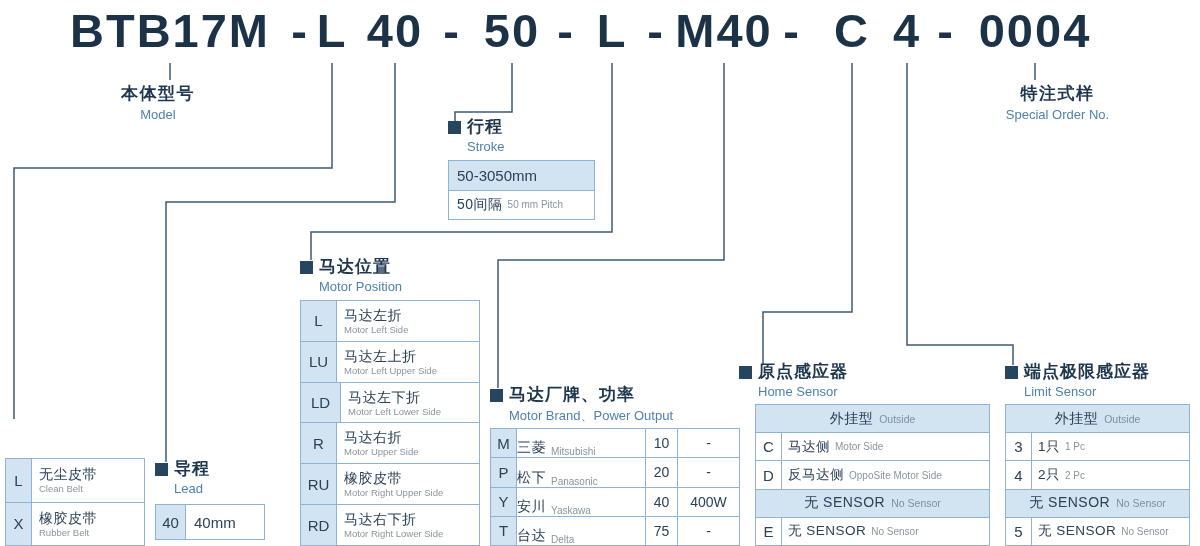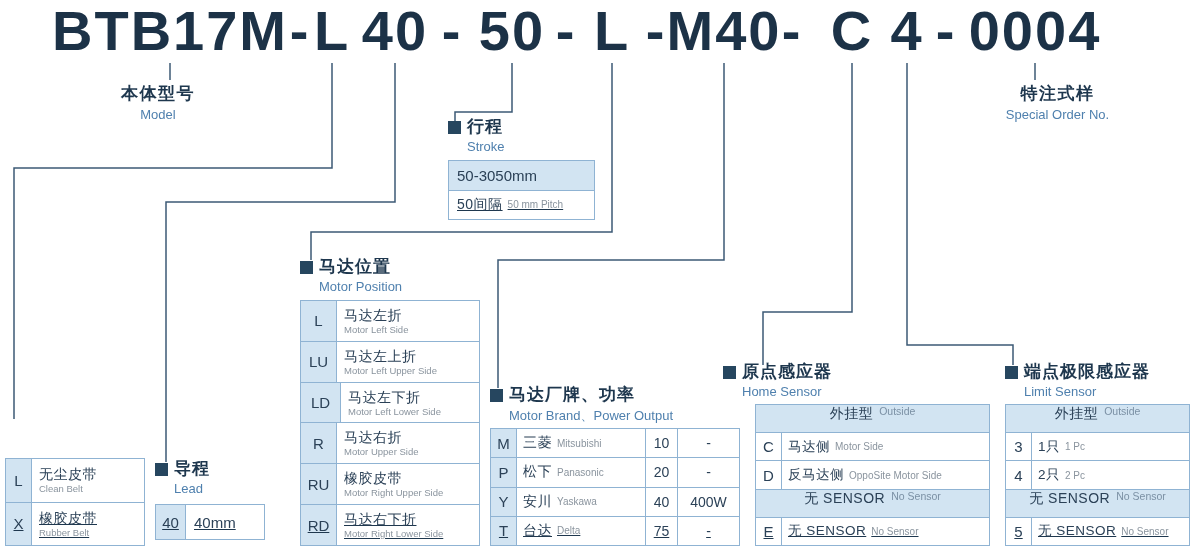--- a/index.html
+++ b/index.html
@@ -8,59 +8,59 @@
     font-family:"Liberation Sans","DejaVu Sans",sans-serif;
     background:#ffffff; position:relative; overflow:hidden;
     color:#1e374e;
   }
   .canvas { position:absolute; left:0; top:0; width:1200px; height:546px; }
   svg.lines { position:absolute; left:0; top:0; z-index:1; }
 
   
   .seg {
     position:absolute; top:0; transform:translateX(-50%);
-    font-size:56px; font-weight:bold; color:#1c3247;
+    font-size:47px; font-weight:bold; color:#1c3247;
     letter-spacing:2px; line-height:62px; white-space:nowrap; z-index:2;
   }
 
   
   .callout { position:absolute; text-align:center; z-index:2; }
   .callout-zh { font-size:17px; font-weight:bold; color:#1e374e; letter-spacing:1.5px; }
   .callout-en { font-size:13px; color:#4f80ae; margin-top:2px; }
 
   
   .sec { position:absolute; z-index:2; }
   .sec-zh { font-size:17px; font-weight:bold; color:#1e374e; letter-spacing:1px; display:flex; align-items:center; line-height:22px; white-space:nowrap; }
   .sq { display:inline-block; width:13px; height:13px; background:#26465f; margin-right:6px; flex:0 0 auto; }
   .sec-en { font-size:13px; color:#4f80ae; margin-left:19px; margin-top:1px; white-space:nowrap; }
 
   
   .tbl { position:absolute; border:1px solid #8fb3d3; background:#fff; z-index:2; display:flex; flex-direction:column; }
   .trow { display:flex; border-bottom:1px solid #8fb3d3; flex:1; min-height:0; }
-  .trow:last-child { border-bottom:none;text-decoration:underline; }
+  .trow:last-child { border-bottom:none; }
   .code {
     background:#d2e4f2; border-right:1px solid #8fb3d3;
     display:flex; align-items:center; justify-content:center;
     font-size:15px; color:#2b4157; flex:0 0 auto;
   }
   .codew { background:#ffffff; }
   .desc { flex:1; display:flex; flex-direction:column; justify-content:center; padding-left:7px; overflow:hidden; }
   .zh { font-size:14px; color:#2b4157; line-height:16px; letter-spacing:0.5px; white-space:nowrap; }
   .en { font-size:9.5px; color:#8a949e; line-height:11px; margin-top:1px; white-space:nowrap; }
   .desc-inl { flex:1; display:flex; align-items:center; gap:5px; padding-left:6px; overflow:hidden; }
   .zh-inl { font-size:13.5px; color:#2b4157; letter-spacing:0.5px; white-space:nowrap; }
   .en-inl { font-size:10px; color:#8a949e; white-space:nowrap; }
-  .hdr { flex:1; background:#d2e4f2; display:flex; align-items:flex-start; justify-content:center; gap:6px; }
+  .hdr { flex:1; background:#d2e4f2; display:flex; align-items:center; justify-content:center; gap:6px; }
   .hdr .en-inl { color:#7b90a4; font-size:10.5px; }
 
   .lead-val { flex:1; display:flex; align-items:center; padding-left:8px; font-size:15px; color:#2b4157; }
   .s-range { flex:1; background:#d2e4f2; display:flex; align-items:center; padding-left:8px; font-size:15px; color:#2b4157; }
   .s-pitch { flex:1; display:flex; align-items:center; gap:5px; padding-left:8px; background:#fff; }
 
-  .mb-brand { flex:1; display:flex; align-items:center; gap:5px; padding-left:6px; overflow:hidden; }
+  .mb-brand { flex:1; display:flex; align-items:flex-end; gap:5px; overflow:hidden; }
   .mb-power { flex:0 0 32px; border-left:1px solid #8fb3d3; display:flex; align-items:center; justify-content:center; font-size:14px; color:#2b4157; }
   .mb-watt  { flex:0 0 62px; border-left:1px solid #8fb3d3; display:flex; align-items:center; justify-content:center; font-size:14px; color:#2b4157; }
 </style>
 </head>
 <body>
 
 <div class="canvas">
 
   <svg class="lines" width="1200" height="546" viewBox="0 0 1200 546">
     <g stroke="#3c5a75" stroke-width="1.5" fill="none">
@@ -243,21 +243,21 @@
       <div class="code" style="width:26px">T</div>
       <div class="mb-brand">
         <span class="zh-inl" style="font-size:14px">台达</span>
         <span class="en-inl">Delta</span>
       </div>
       <div class="mb-power">75</div>
       <div class="mb-watt">-</div>
     </div>
   </div>
 
-  <div class="sec" style="left:723px; top:361px">
+  <div class="sec" style="left:739px; top:361px">
     <div class="sec-zh">
         <span class="sq"></span>
         <span>原点感应器</span>
       </div>
     <div class="sec-en">Home Sensor</div>
   </div>
   <div class="tbl" style="left:755px; top:404px; width:235px; height:142px">
     <div class="trow">
       <div class="hdr">
         <span class="zh-inl" style="font-size:14px">外挂型</span>

